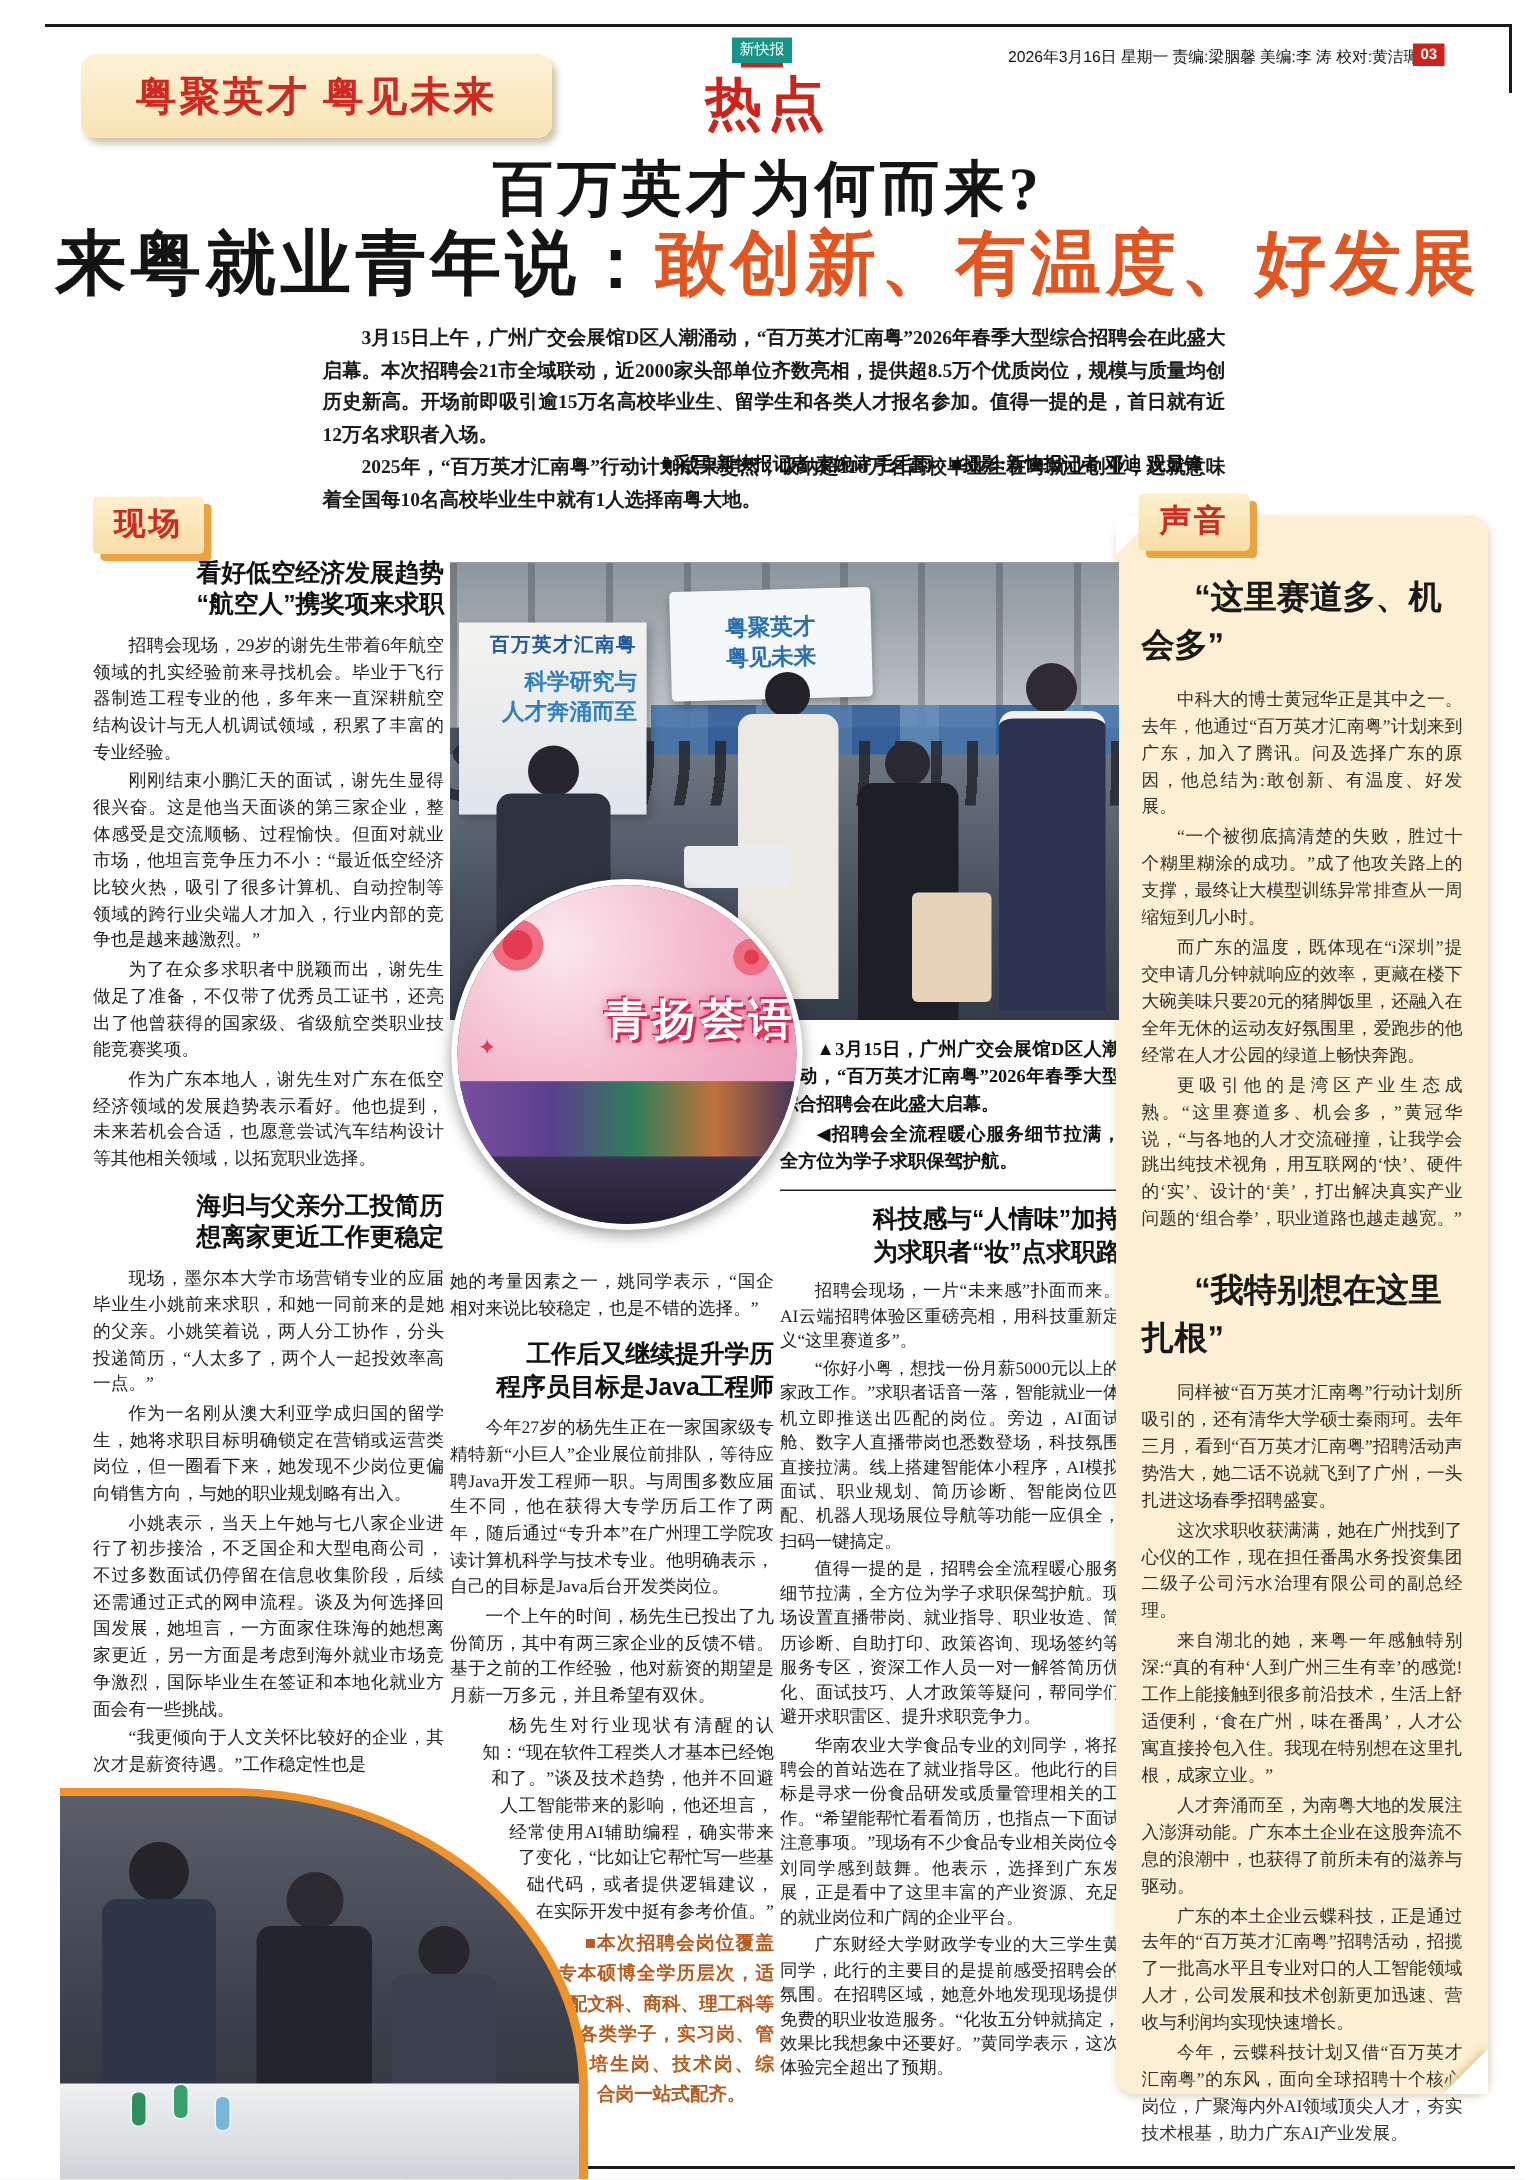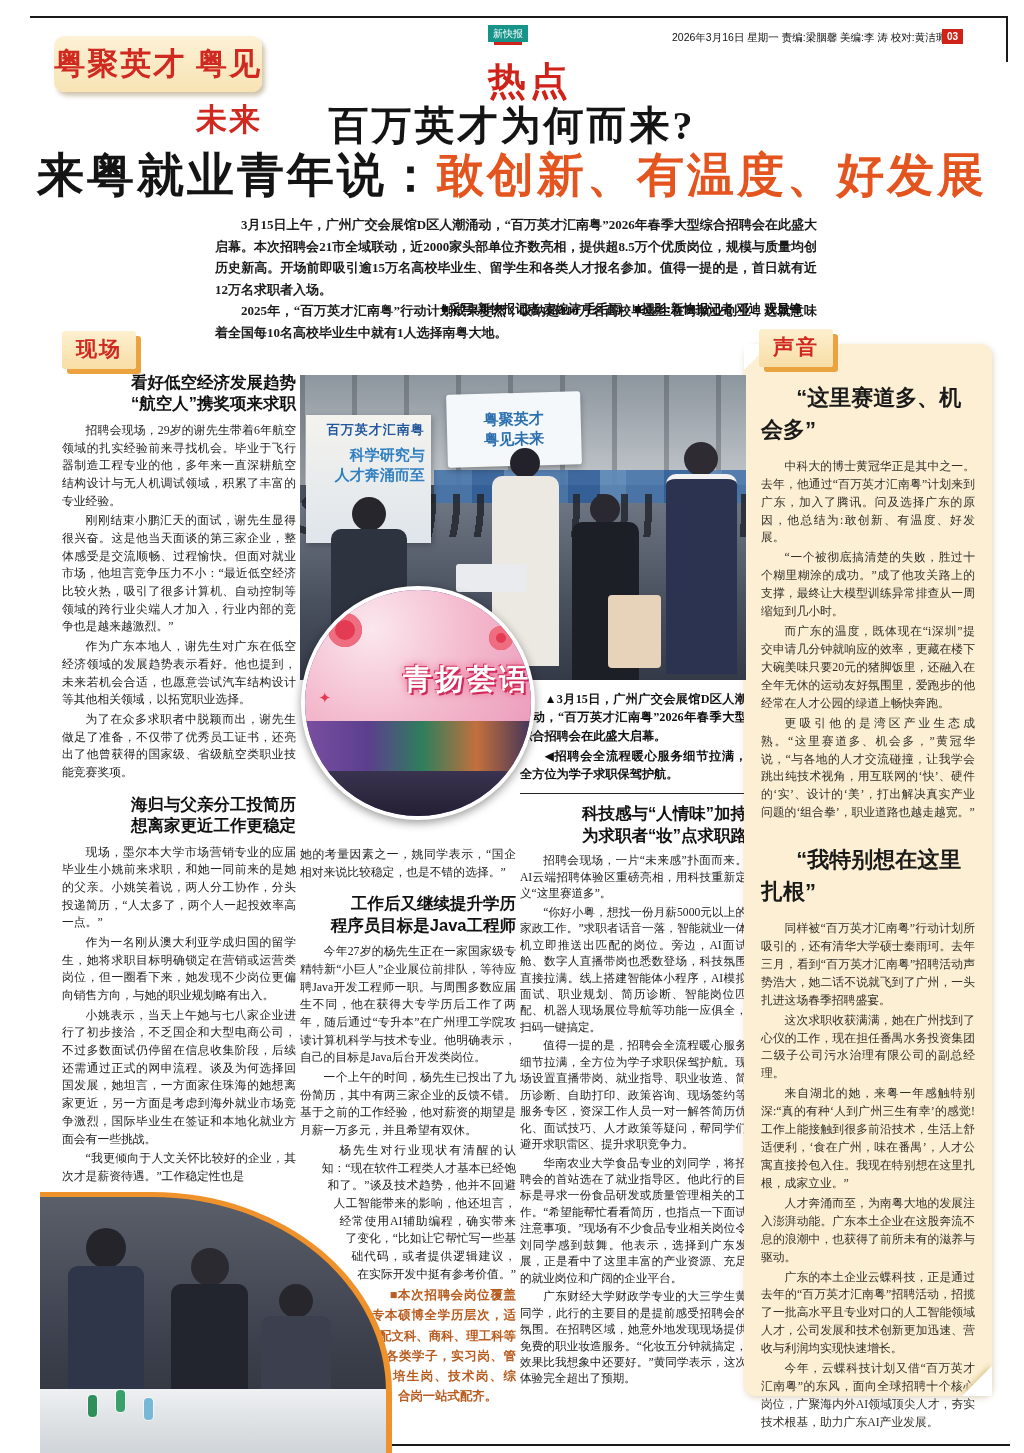--- a/index.html
+++ b/index.html
@@ -3,27 +3,27 @@
 <meta charset="utf-8">
 <style>
   html,body{margin:0;padding:0;background:#e9e9e9;}
   .page{position:relative;width:1024px;height:1453px;margin:0 auto;background:#fff;overflow:hidden;
         font-family:"Liberation Serif","DejaVu Serif",serif;color:#222;}
   [data-name]{box-sizing:border-box;}
   .abs{position:absolute;}
   
   .top-rule{left:30px;top:16px;width:978px;border-top:2px solid #1a1a1a;}
   .top-tick{left:1006px;top:16px;height:46px;border-left:2px solid #1a1a1a;}
-  .brand{left:54px;top:36px;width:208px;height:56px;background:linear-gradient(#fdf2d6,#f7e3b4);
+  .brand{left:54px;top:36px;width:314px;height:56px;background:linear-gradient(#fdf2d6,#f7e3b4);
          border-radius:10px;box-shadow:3px 4px 4px rgba(120,90,30,.35);
-         color:#d0291f;font-weight:900;font-size:31px;line-height:56px;text-align:right;letter-spacing:2px;}
+         color:#d0291f;font-weight:900;font-size:27px;line-height:56px;text-align:center;letter-spacing:2px;}
   .masthead{left:488px;top:25px;width:40px;height:17px;background:#17948a;color:#fff;font-size:10px;
             line-height:17px;text-align:center;font-family:"Liberation Sans",sans-serif;}
   .masthead-bar{left:494px;top:42px;width:28px;height:3px;background:#cf2218;}
-  .section-title{left:452px;top:56px;width:120px;text-align:right;font-size:38px;color:#cf2218;
+  .section-title{left:452px;top:44px;width:120px;text-align:center;font-size:38px;color:#cf2218;
                  font-weight:900;font-family:"Liberation Sans","DejaVu Sans",sans-serif;letter-spacing:4px;}
   .dateline{left:672px;top:31px;font-size:10.5px;color:#111;font-family:"Liberation Sans",sans-serif;}
   .page-badge{left:942px;top:29px;width:21px;height:15px;background:#cf2218;color:#fff;font-size:10px;
               font-weight:700;text-align:center;line-height:15px;font-family:"Liberation Sans",sans-serif;}
   
   .hl{left:0;width:1024px;text-align:center;font-weight:900;color:#141414;letter-spacing:3px;}
   .hl1{top:98px;font-size:40px;}
   .hl2{top:144px;font-size:47px;}
   .hl2 .red{color:#e4541f;}
   .lead{left:215px;top:214px;width:602px;font-size:13px;line-height:1.66;font-weight:600;color:#1b1b1b;}
@@ -126,22 +126,22 @@
   <div class="abs tag tag-scene" data-name="scene-tag">现场</div>
   <div class="abs tag tag-voice" data-name="voice-tag">声音</div>
 
   <div class="abs col col1" data-name="article-column-left">
     <div class="sub first" data-name="subhead">
       <div data-name="subhead-line">看好低空经济发展趋势</div>
       <div data-name="subhead-line">“航空人”携奖项来求职</div>
     </div>
     <p data-name="paragraph">招聘会现场，29岁的谢先生带着6年航空领域的扎实经验前来寻找机会。毕业于飞行器制造工程专业的他，多年来一直深耕航空结构设计与无人机调试领域，积累了丰富的专业经验。</p>
     <p data-name="paragraph">刚刚结束小鹏汇天的面试，谢先生显得很兴奋。这是他当天面谈的第三家企业，整体感受是交流顺畅、过程愉快。但面对就业市场，他坦言竞争压力不小：“最近低空经济比较火热，吸引了很多计算机、自动控制等领域的跨行业尖端人才加入，行业内部的竞争也是越来越激烈。”</p>
+    <p data-name="paragraph">为了在众多求职者中脱颖而出，谢先生做足了准备，不仅带了优秀员工证书，还亮出了他曾获得的国家级、省级航空类职业技能竞赛奖项。</p>
     <p data-name="paragraph">作为广东本地人，谢先生对广东在低空经济领域的发展趋势表示看好。他也提到，未来若机会合适，也愿意尝试汽车结构设计等其他相关领域，以拓宽职业选择。</p>
-    <p data-name="paragraph">为了在众多求职者中脱颖而出，谢先生做足了准备，不仅带了优秀员工证书，还亮出了他曾获得的国家级、省级航空类职业技能竞赛奖项。</p>
     <div class="sub" data-name="subhead">
       <div data-name="subhead-line">海归与父亲分工投简历</div>
       <div data-name="subhead-line">想离家更近工作更稳定</div>
     </div>
     <p data-name="paragraph">现场，墨尔本大学市场营销专业的应届毕业生小姚前来求职，和她一同前来的是她的父亲。小姚笑着说，两人分工协作，分头投递简历，“人太多了，两个人一起投效率高一点。”</p>
     <p data-name="paragraph">作为一名刚从澳大利亚学成归国的留学生，她将求职目标明确锁定在营销或运营类岗位，但一圈看下来，她发现不少岗位更偏向销售方向，与她的职业规划略有出入。</p>
     <p data-name="paragraph">小姚表示，当天上午她与七八家企业进行了初步接洽，不乏国企和大型电商公司，不过多数面试仍停留在信息收集阶段，后续还需通过正式的网申流程。谈及为何选择回国发展，她坦言，一方面家住珠海的她想离家更近，另一方面是考虑到海外就业市场竞争激烈，国际毕业生在签证和本地化就业方面会有一些挑战。</p>
     <p data-name="paragraph">“我更倾向于人文关怀比较好的企业，其次才是薪资待遇。”工作稳定性也是</p>
   </div>
 

